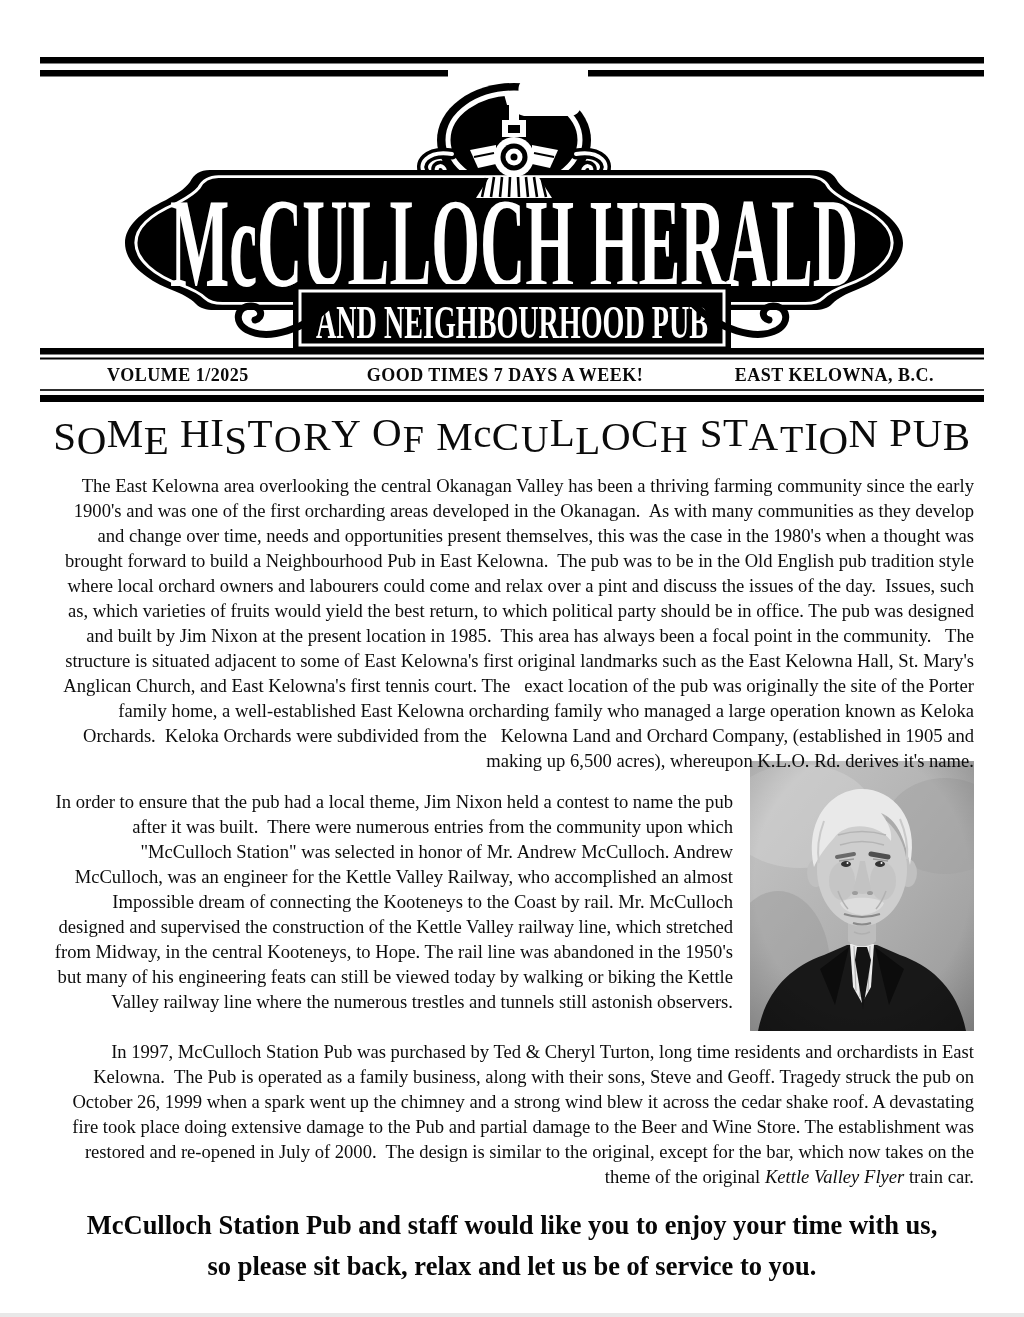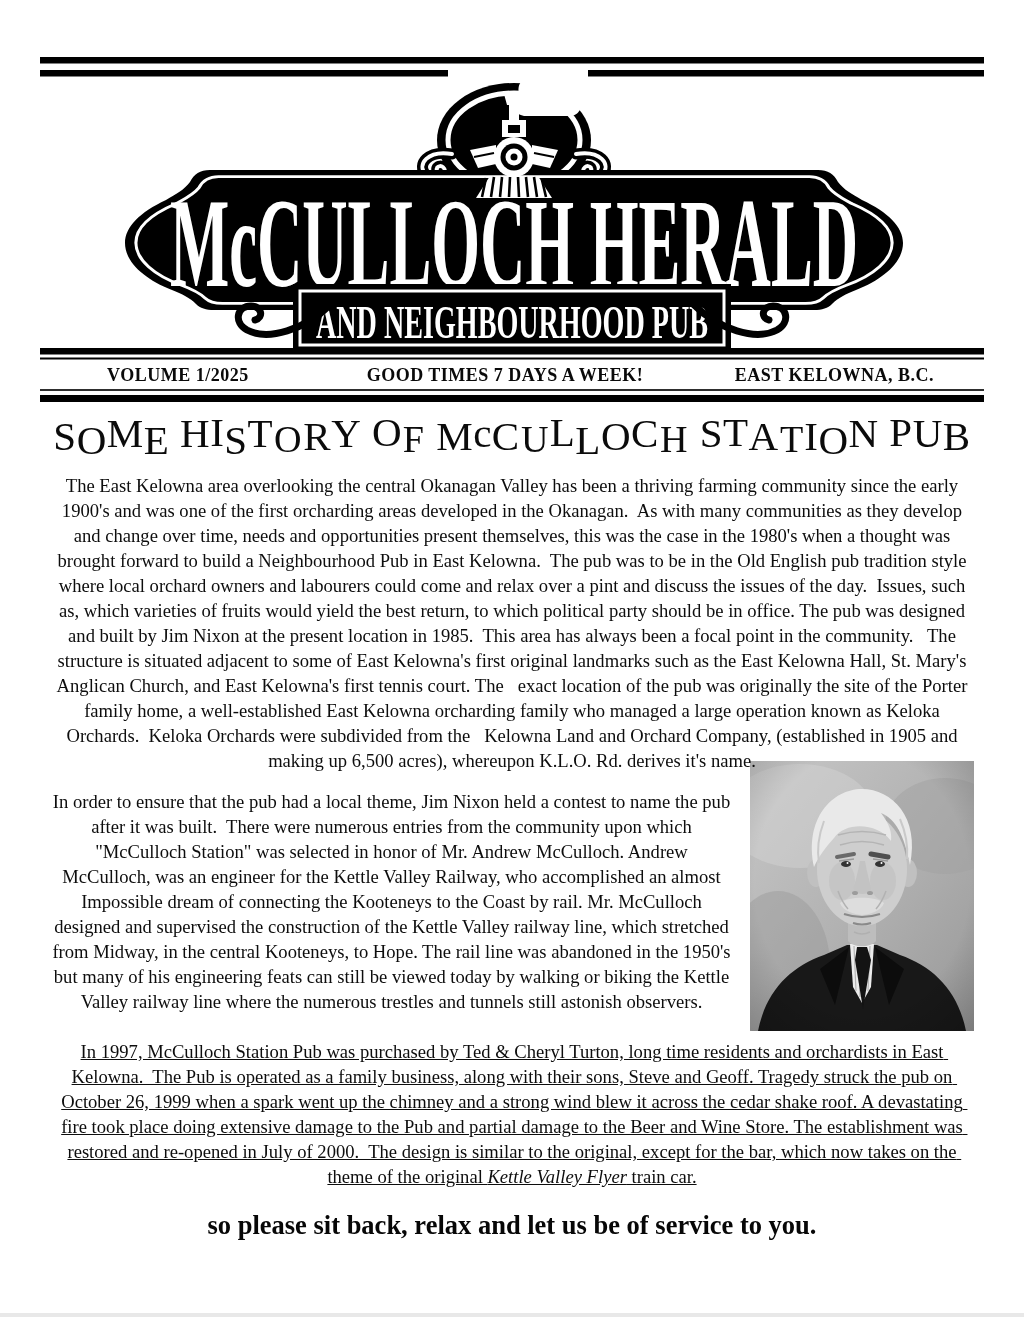--- a/index.html
+++ b/index.html
@@ -15,27 +15,27 @@
     font-family:"Liberation Serif", serif;font-weight:400;color:#0b0b0b;
     font-size:41px;text-align:center;margin:9px 0 13px;letter-spacing:0.5px;
   }
   .headline span{display:inline-block;white-space:pre;}
   .headline span:nth-child(2n){transform:translateY(4px);}
   .headline span:nth-child(3n){transform:translateY(-3px);}
   .headline span:nth-child(5n){transform:translateY(3px) scale(0.93);}
   .headline span:nth-child(7n){transform:translateY(-4px);}
   .body-text{
     font-size:18.6px;line-height:25px;margin:0 0 16px;color:#0d0d0d;
-    white-space:pre-wrap;text-align:center;
+    white-space:pre-wrap;text-align:right;
   }
   .p2-block{margin:0;}
   .portrait{
     float:right;width:224px;height:270px;margin:-28px 0 8px 17px;display:block;
   }
-  .p3{clear:right;text-decoration:underline;}
+  .p3{clear:right;}
   .closing{
     clear:both;font-weight:700;font-size:26.5px;line-height:41px;
     text-align:center;color:#070707;margin-top:4px;
   }
 </style>
 </head>
 <body>
 
 <div class="page">
 
@@ -167,16 +167,17 @@
         <path d="M 104 171 Q 112 175 120 171" stroke="#b0b0b0" stroke-width="1.5" fill="none"></path>
         <path d="M 88 130 Q 92 141 98 148 M 136 130 Q 132 141 126 148" stroke="#b2b2b2" stroke-width="1.5" fill="none"></path>
         <rect width="224" height="270" fill="url(#pvig)"></rect>
       </svg>
       <p class="body-text">In order to ensure that the pub had a local theme, Jim Nixon held a contest to name the pub after it was built.  There were numerous entries from the community upon which "McCulloch Station" was selected in honor of Mr. Andrew McCulloch. Andrew McCulloch, was an engineer for the Kettle Valley Railway, who accomplished an almost Impossible dream of connecting the Kooteneys to the Coast by rail. Mr. McCulloch designed and supervised the construction of the Kettle Valley railway line, which stretched from Midway, in the central Kooteneys, to Hope. The rail line was abandoned in the 1950's but many of his engineering feats can still be viewed today by walking or biking the Kettle Valley railway line where the numerous trestles and tunnels still astonish observers.</p>
     </div>
 
     <p class="body-text p3"><span>In 1997, McCulloch Station Pub was purchased by Ted &amp; Cheryl Turton, long time residents and orchardists in East Kelowna.  The Pub is operated as a family business, along with their sons, Steve and Geoff. Tragedy struck the pub on October 26, 1999 when a spark went up the chimney and a strong wind blew it across the cedar shake roof. A devastating fire took place doing extensive damage to the Pub and partial damage to the Beer and Wine Store. The establishment was restored and re-opened in July of 2000.  The design is similar to the original, except for the bar, which now takes on the theme of the original </span><i>Kettle Valley Flyer</i><span> train car.</span></p>
 
     <div class="closing">
+      <div>McCulloch Station Pub and staff would like you to enjoy your time with us,</div>
       <div>so please sit back, relax and let us be of service to you.</div>
     </div>
   </div>
 </div>
 
 </body></html>

